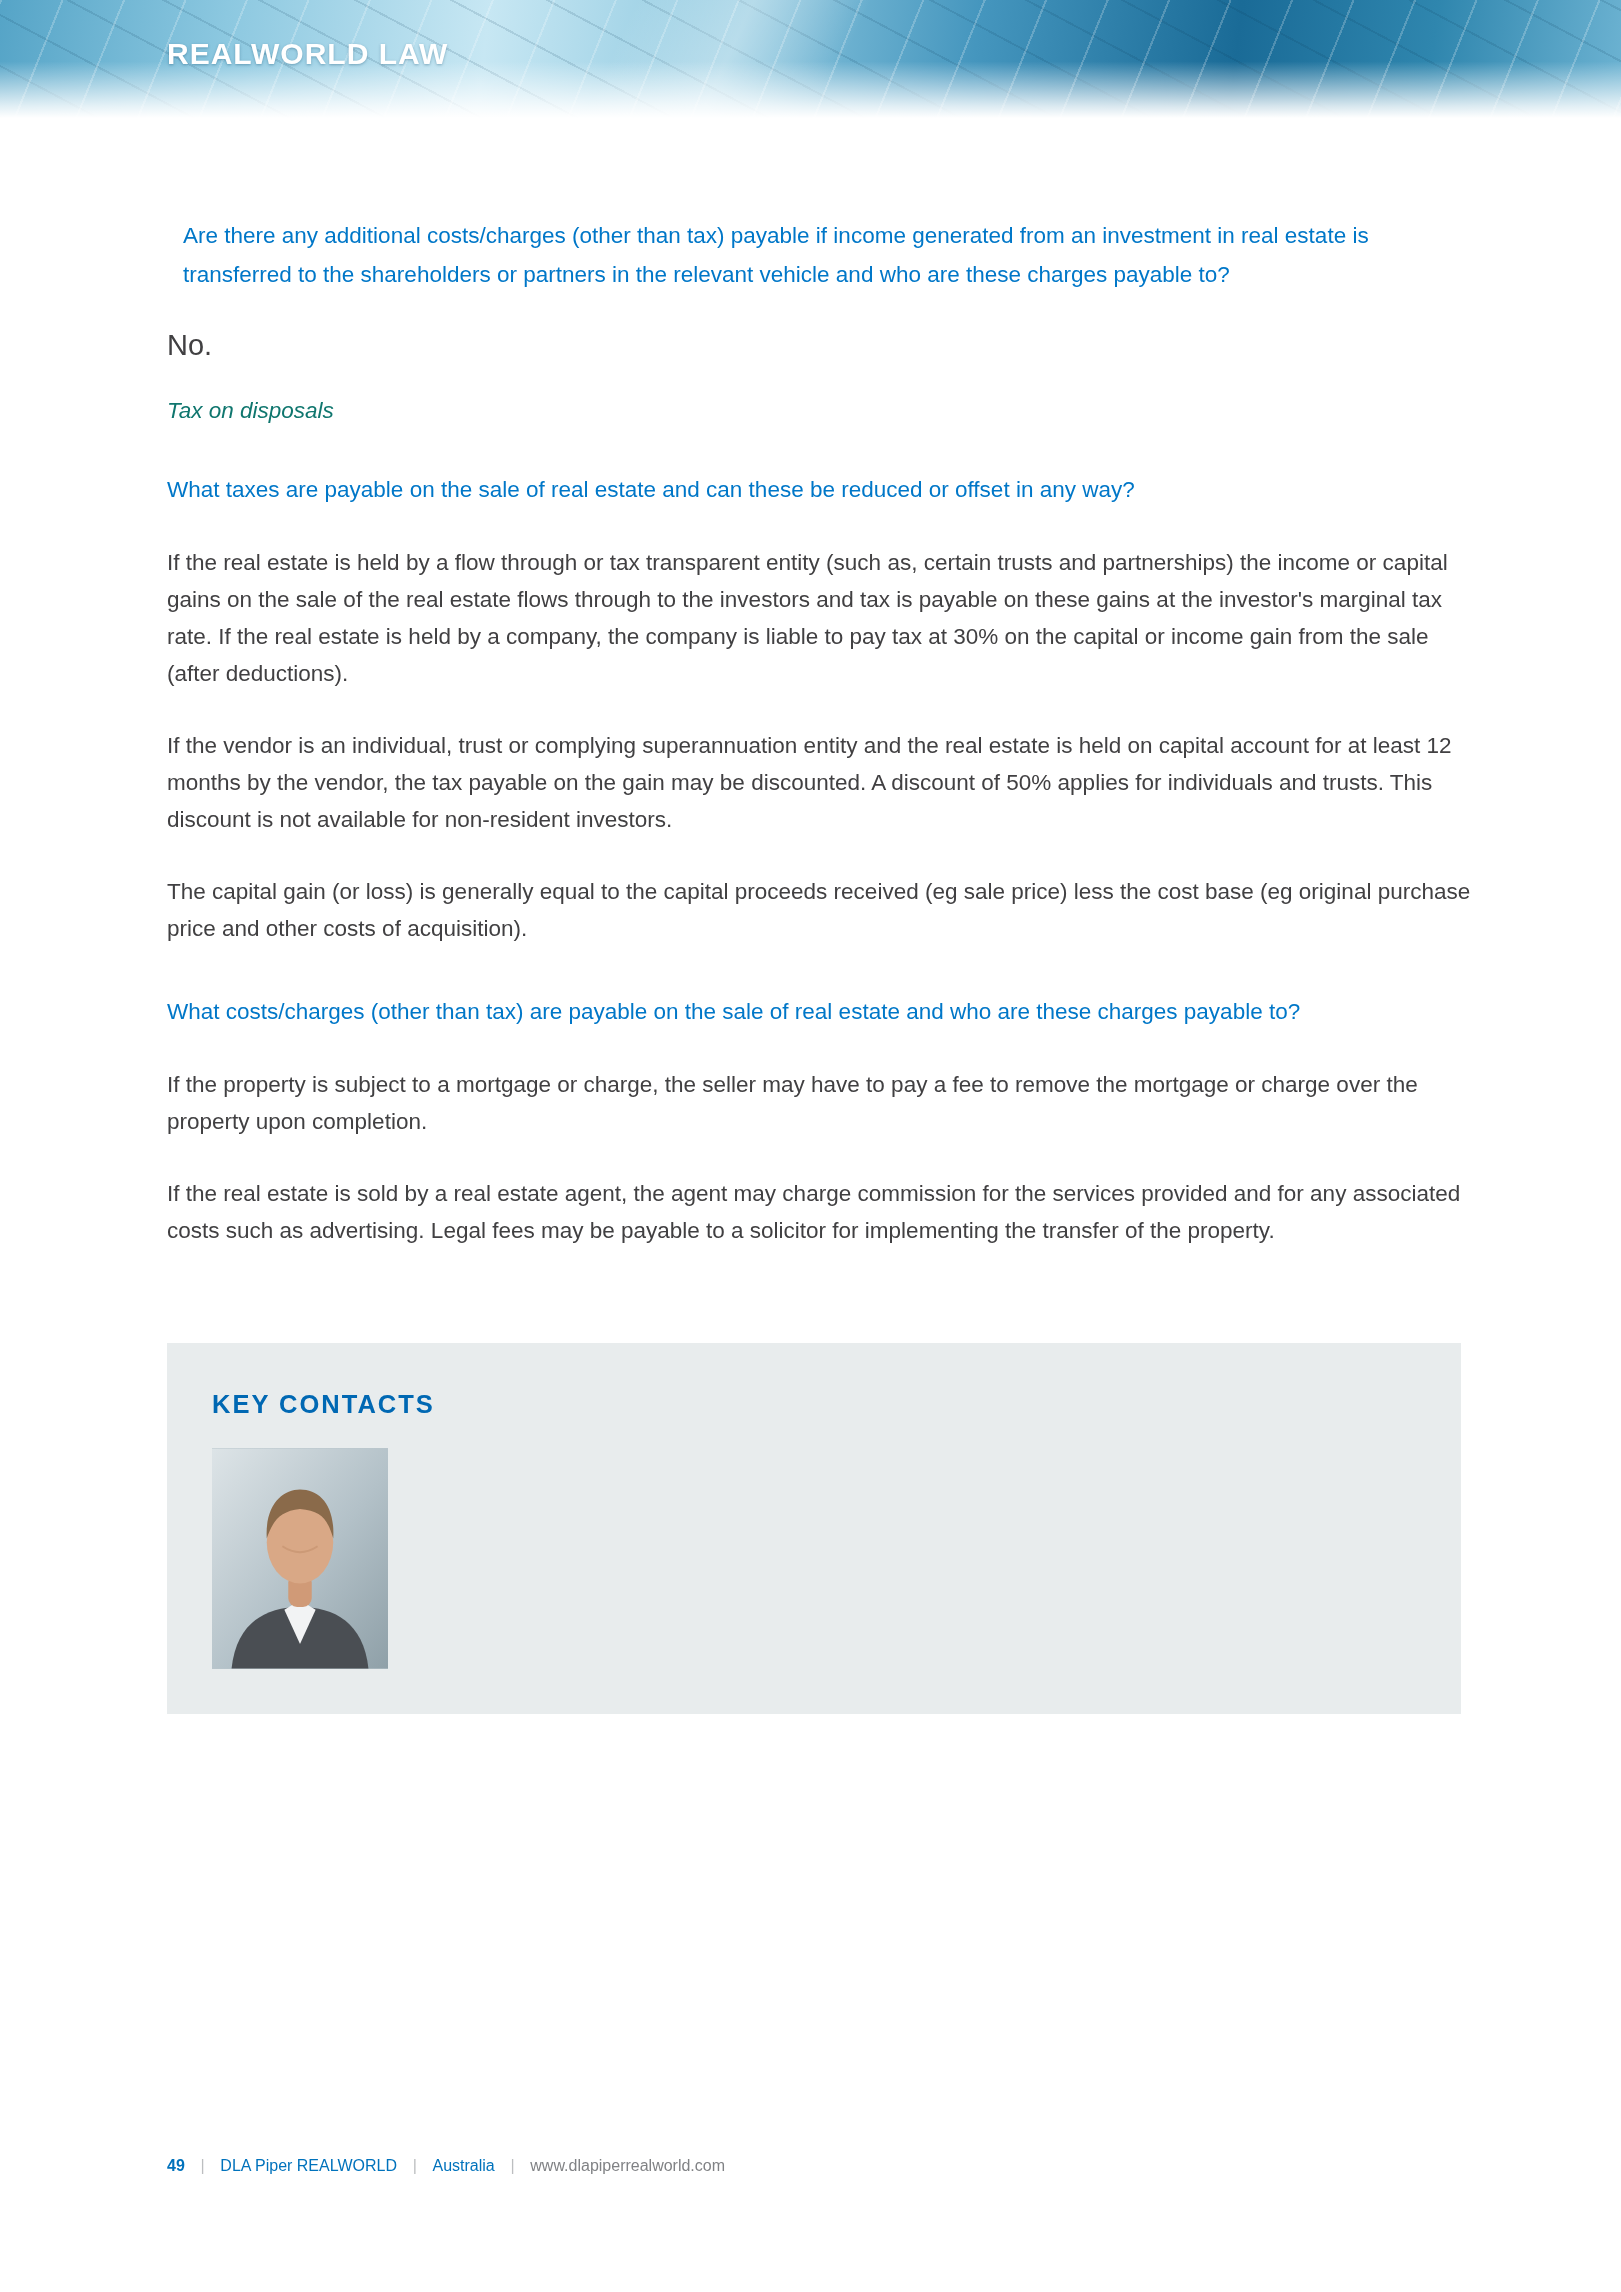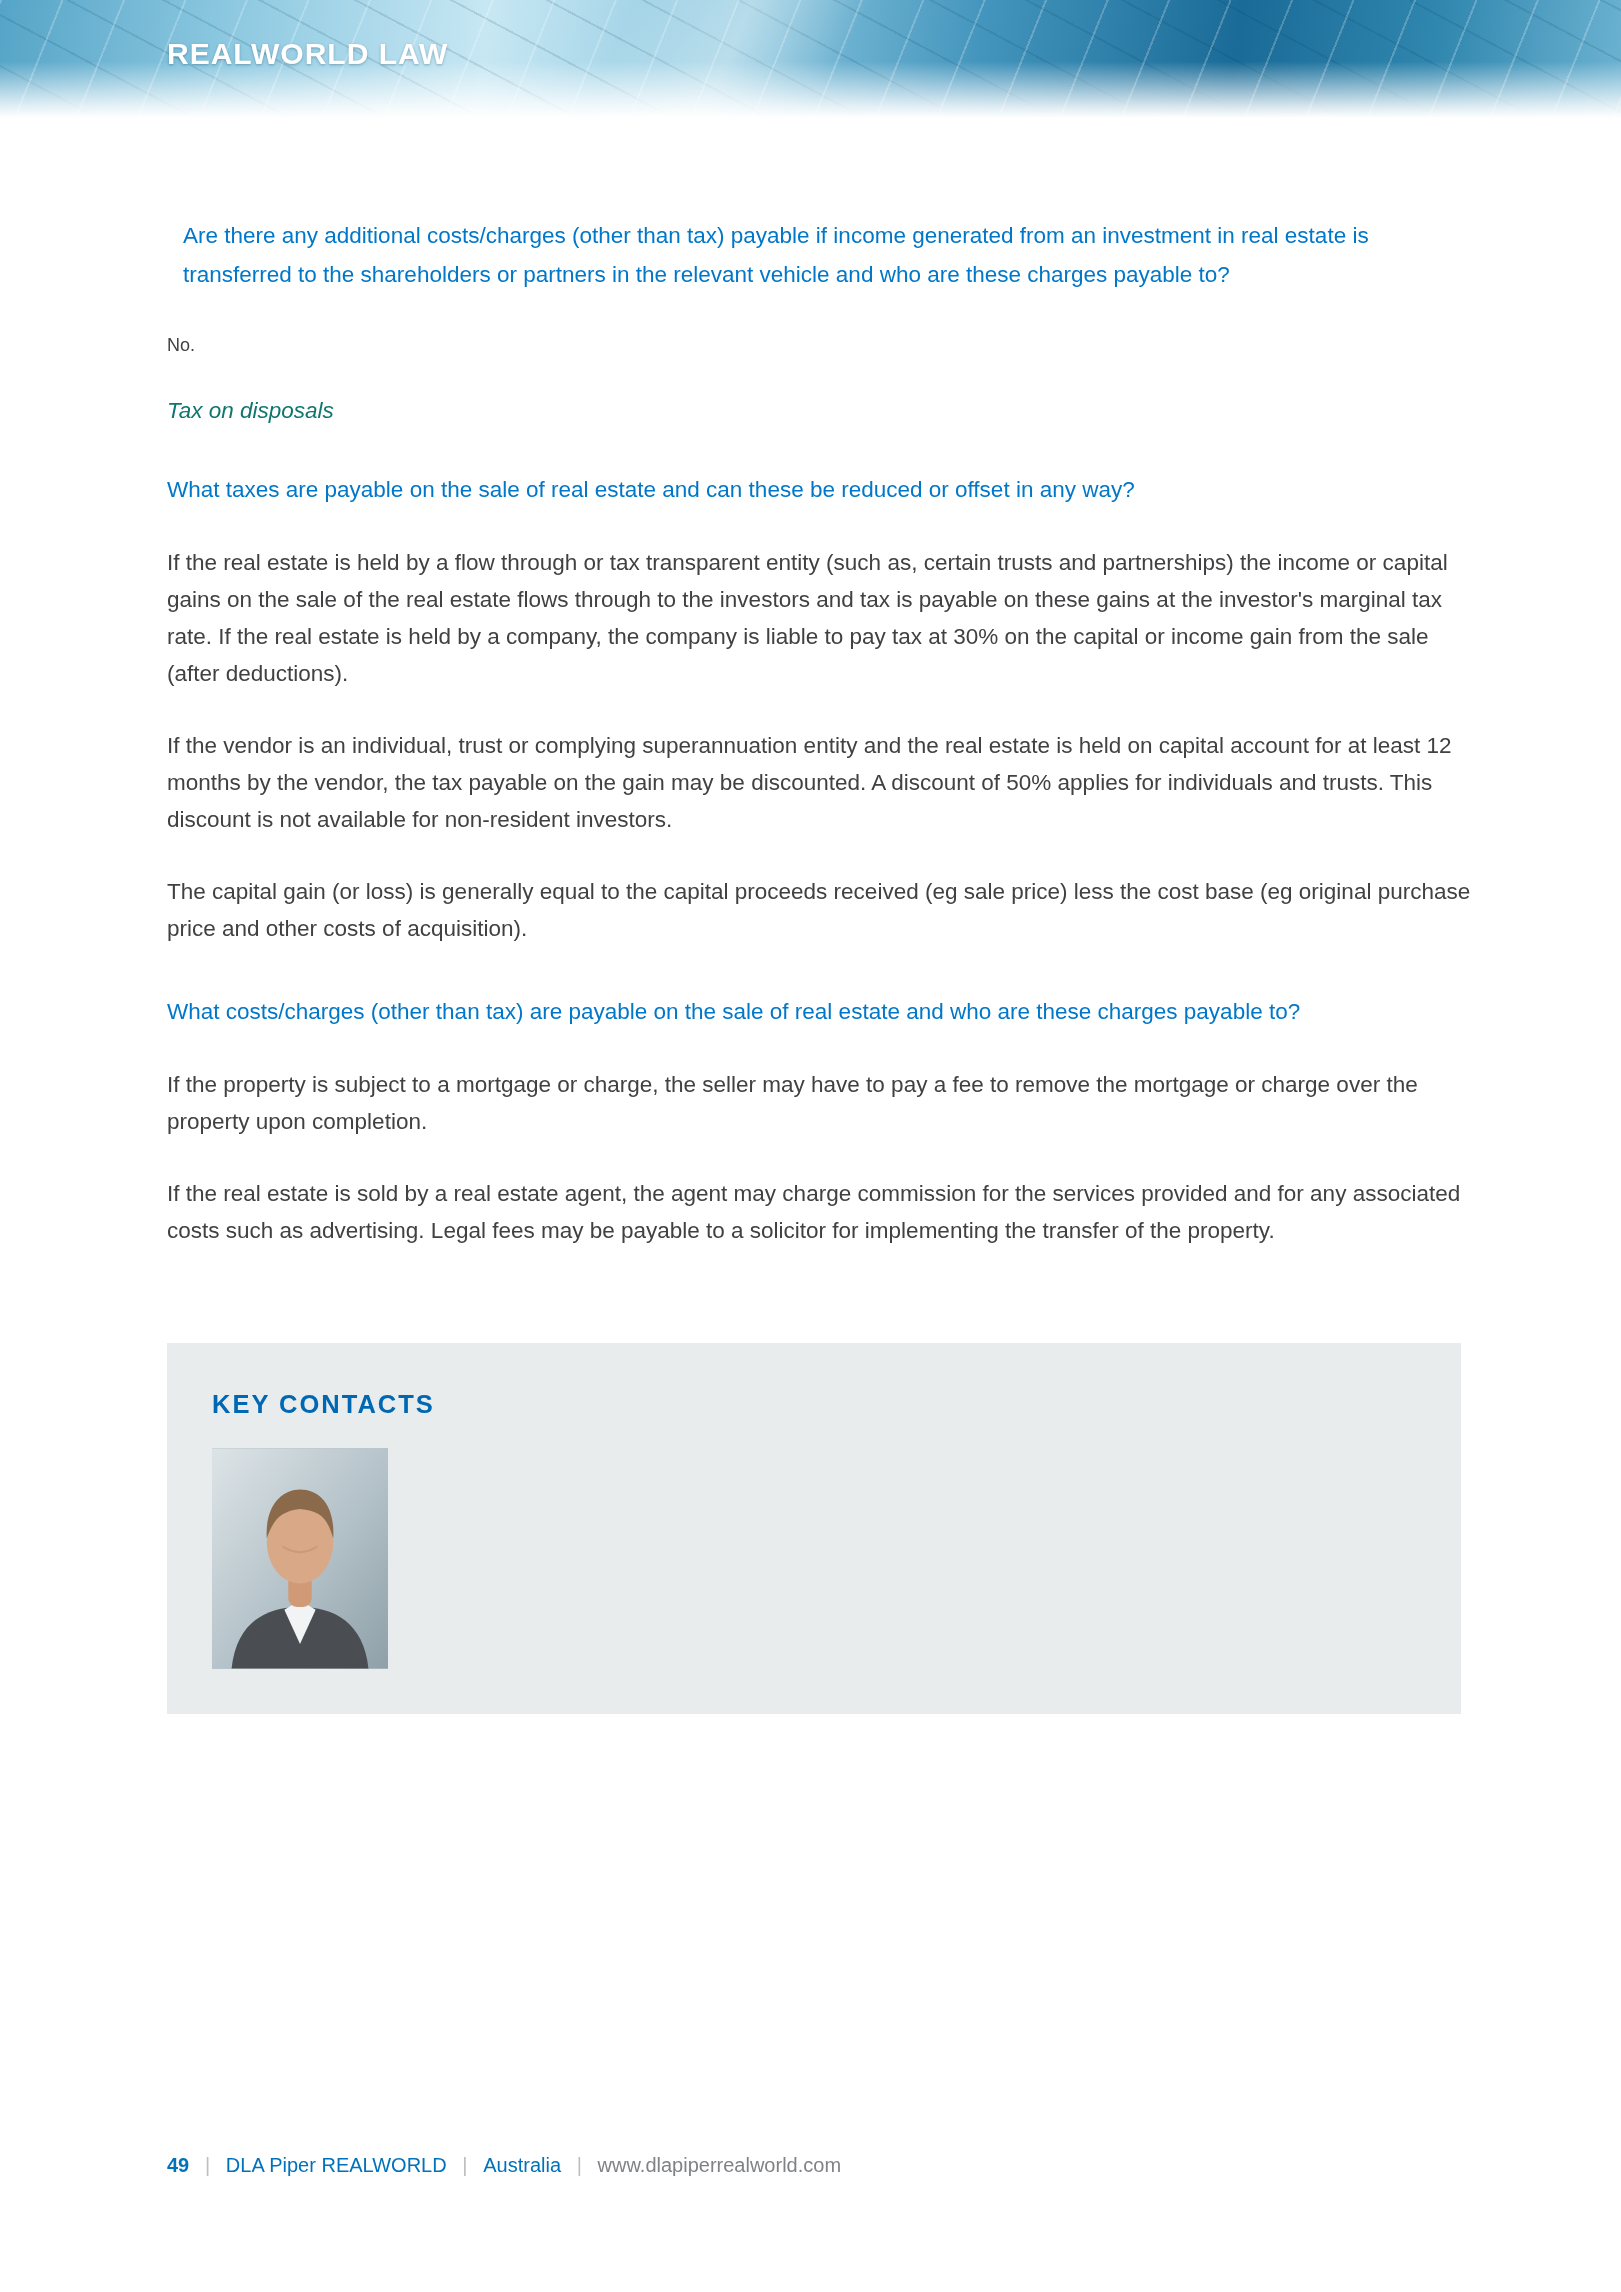--- a/index.html
+++ b/index.html
@@ -25,21 +25,21 @@
     color: #ffffff; font-size: 30px; font-weight: 700; letter-spacing: 1px;
     text-shadow: 0 1px 2.9px rgba(0,60,95,.35);
   }
 
   
   .content { width: 1304px; margin: 0 0 0 167px; }
   .question {
     color: #0077c8; font-size: 22.5px; line-height: 39px; font-weight: 400;
   }
   .q1 { margin: 98px 0 0 16px; }
-  .answer { font-size: 18px; line-height: 37px; margin: 33px 0 0 0; }
+  .answer { font-size: 29px; line-height: 37px; margin: 33px 0 0 0; }
   .subheading {
     color: #0f766e; font-size: 22.5px; font-style: italic; font-weight: 500;
     margin: 32px 0 0 0; line-height: 29px;
   }
   .q-mid { margin: 45px 0 0 0; }
   .para { font-size: 22.5px; line-height: 37px; margin: 35px 0 0 0; }
 
   
   .key-contacts {
     width: 1294px; margin: 94px 0 0 167px; box-sizing: border-box;
@@ -55,21 +55,21 @@
   }
   .photo svg { display: block; }
   .kc-details { margin-left: 51px; font-size: 22.5px; line-height: 39px; }
   .kc-name { font-weight: 700; color: #414042; }
   .kc-line { color: #555558; }
   .kc-email { color: #0077c8; text-decoration: none; cursor: pointer; }
 
   
   .footer {
     position: absolute; left: 167px; top: 2152px;
-    font-size: 20px; line-height: 27.4px; white-space: nowrap;
+    font-size: 16px; line-height: 27.4px; white-space: nowrap;
   }
   .footer .pageno { color: #0072bc; font-weight: 700; }
   .footer .sep { color: #bcbec0; margin: 0 15.7px; font-weight: 400; }
   .footer .blue { color: #0072bc; }
   .footer .site { color: #808285; text-decoration: none; cursor: pointer; }
 </style>
 </head>
 <body>
 
 <div class="page">

